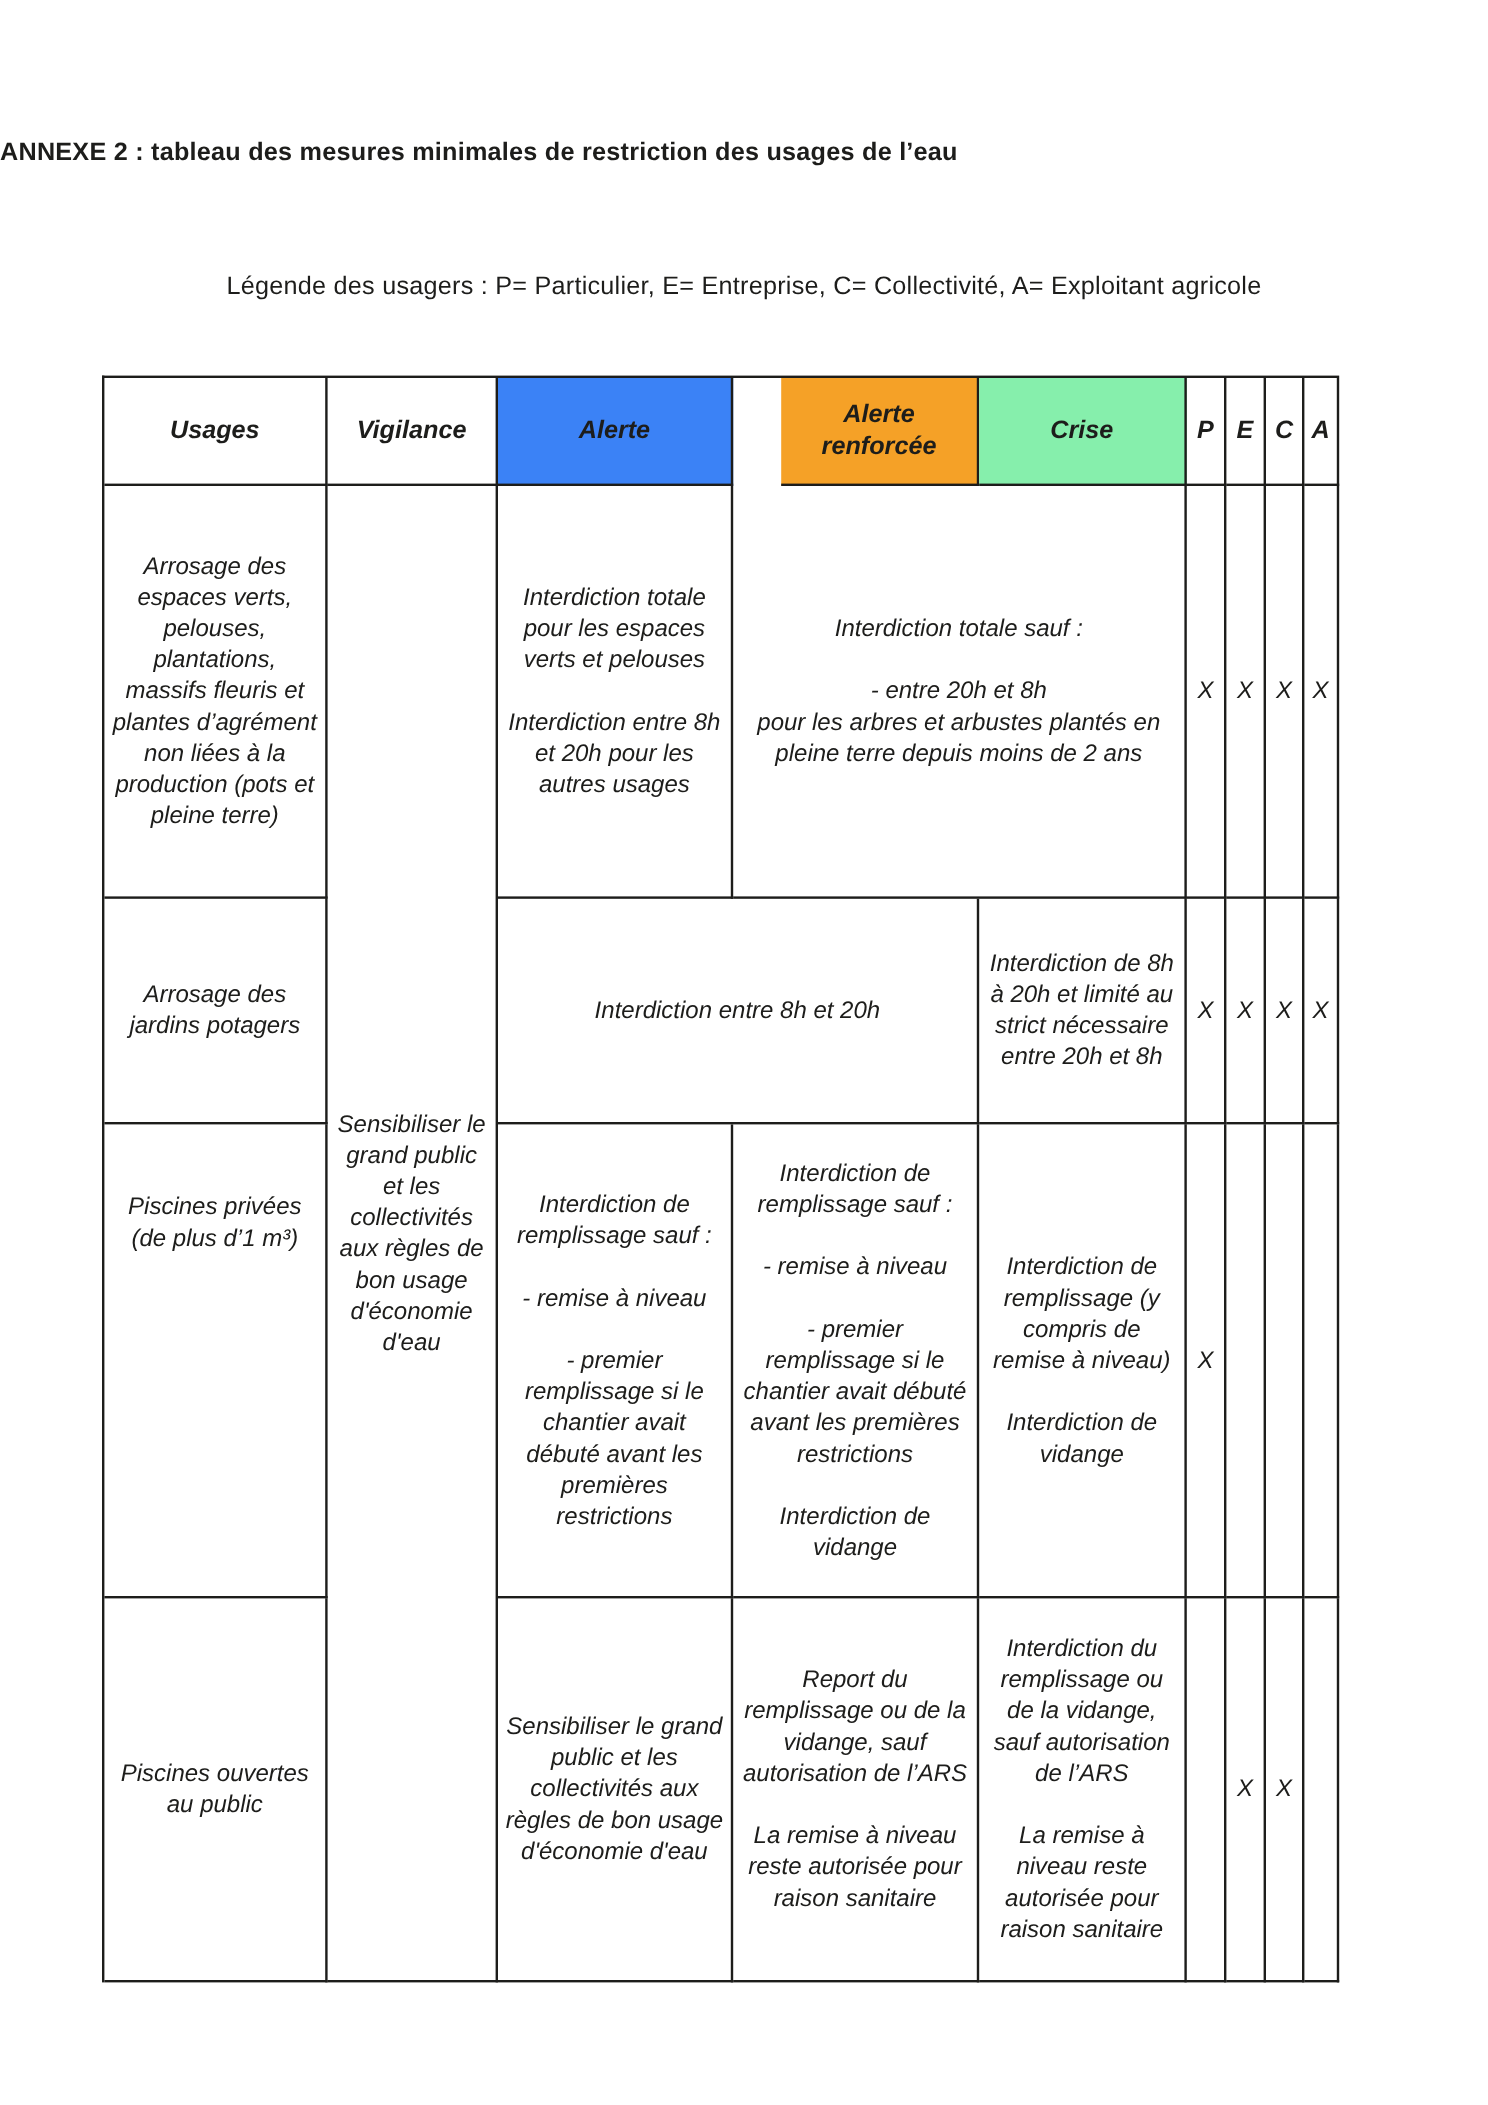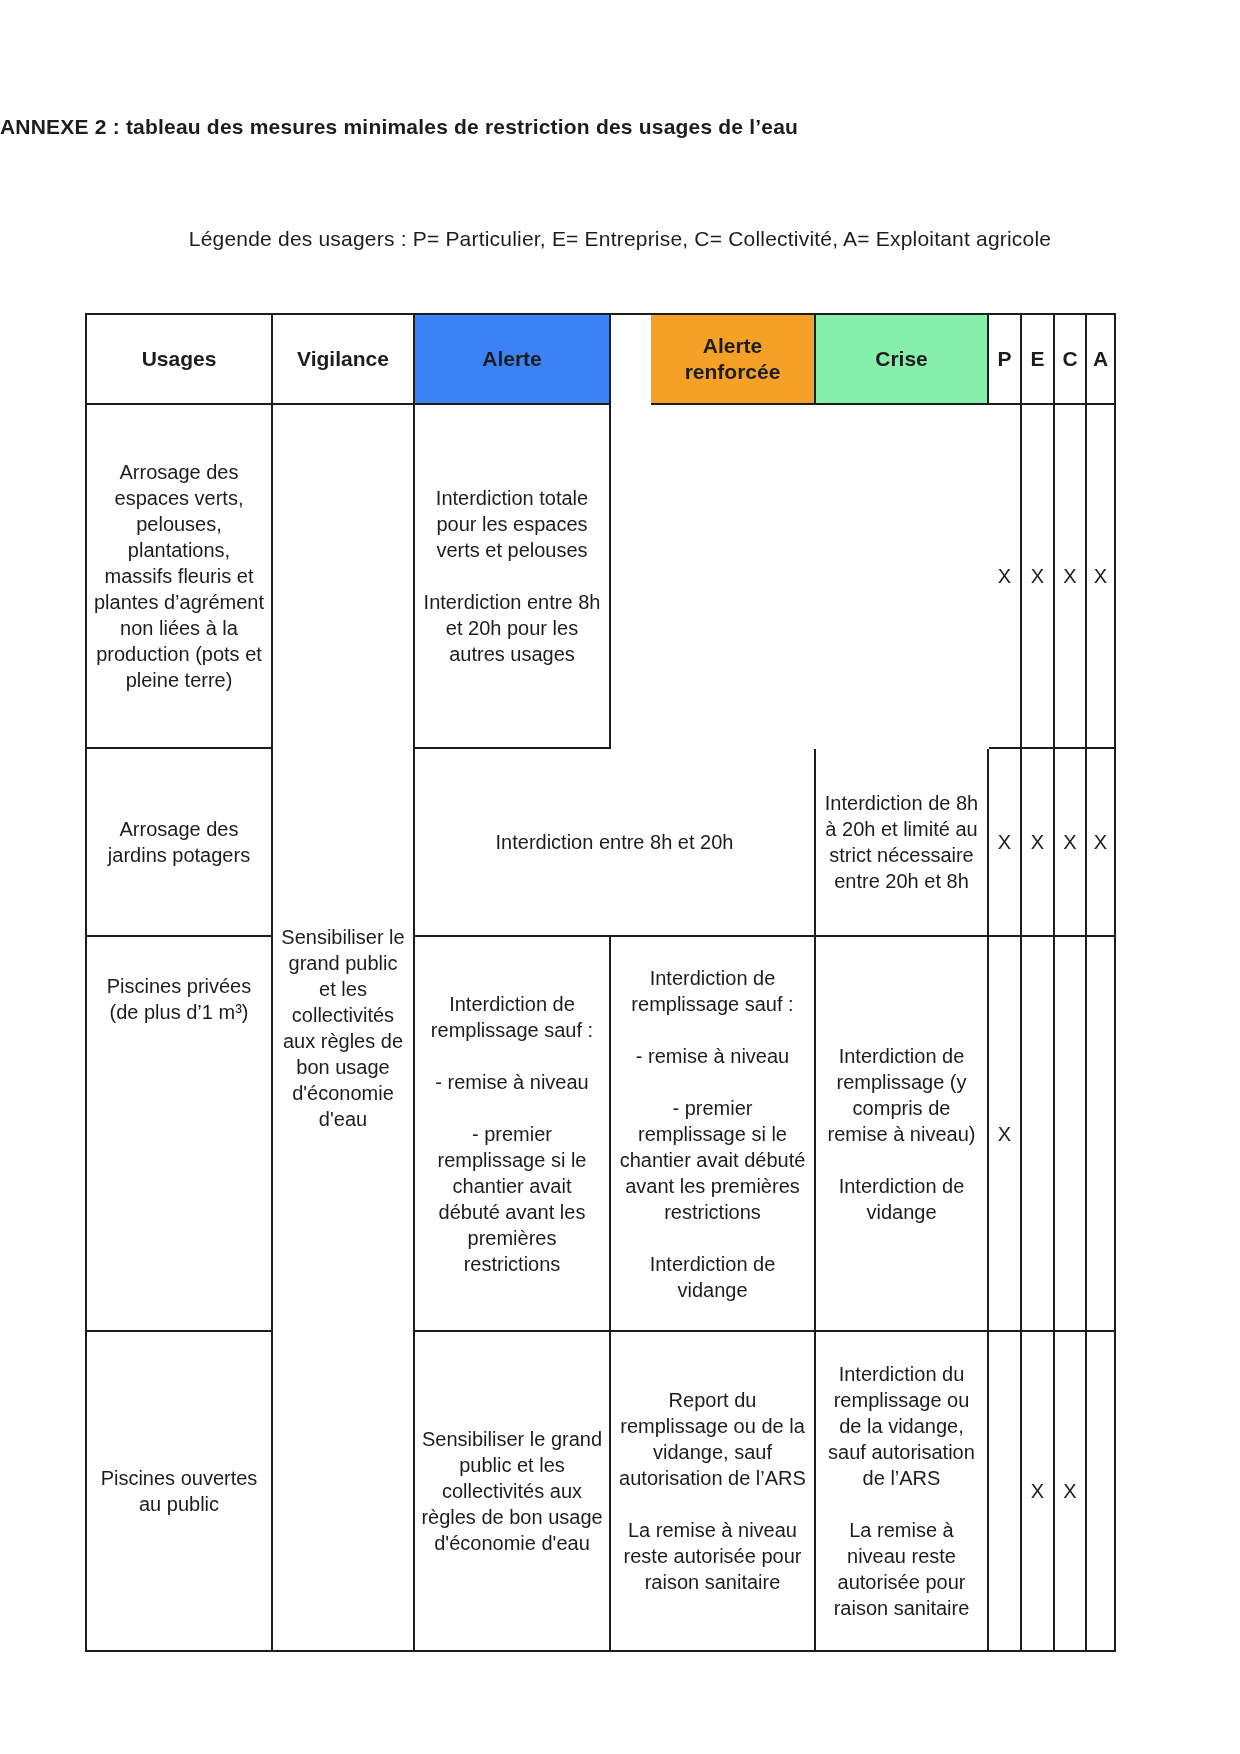--- a/index.html
+++ b/index.html
@@ -37,20 +37,21 @@
   .restriction-table {
     position: absolute;
     left: 85px;
     top: 313px;
     display: grid;
     grid-template-columns: 186px 142px 196px 205px 173px 33px 33px 32px 29px;
     grid-template-rows: 90px 344px 188px 395px 320px;
     border-top: 2px solid #1d1d1b;
     border-left: 2px solid #1d1d1b;
     background: #ffffff;
+    font-style: italic;
   }
   .cell {
     border-right: 2px solid #1d1d1b;
     border-bottom: 2px solid #1d1d1b;
     box-sizing: border-box;
     display: flex;
     flex-direction: column;
     align-items: center;
     justify-content: center;
     text-align: center;
@@ -93,40 +94,45 @@
     <p>Sensibiliser le grand public et les collectivités aux règles de bon usage d'économie d'eau</p>
   </div>
 
   <div class="cell" style="grid-column:1;grid-row:2">
     <p>Arrosage des espaces verts, pelouses, plantations, massifs fleuris et plantes d’agrément non liées à la production (pots et pleine terre)</p>
   </div>
   <div class="cell" style="grid-column:3;grid-row:2">
     <p>Interdiction totale pour les espaces verts et pelouses</p>
     <p class="gap">Interdiction entre 8h et 20h pour les autres usages</p>
   </div>
+  <div class="cell" style="grid-column:4 / span 2;grid-row:2">
+    <p>Interdiction totale sauf :</p>
+    <p class="gap">- entre 20h et 8h</p>
+    <p>pour les arbres et arbustes plantés en pleine terre depuis moins de 2 ans</p>
+  </div>
   <div class="cell mark" style="grid-column:6;grid-row:2">X</div>
   <div class="cell mark" style="grid-column:7;grid-row:2">X</div>
   <div class="cell mark" style="grid-column:8;grid-row:2">X</div>
   <div class="cell mark" style="grid-column:9;grid-row:2">X</div>
 
   <div class="cell" style="grid-column:1;grid-row:3">
     <p>Arrosage des jardins potagers</p>
   </div>
   <div class="cell" style="grid-column:3 / span 2;grid-row:3">
     <p>Interdiction entre 8h et 20h</p>
   </div>
   <div class="cell" style="grid-column:5;grid-row:3">
     <p>Interdiction de 8h à 20h et limité au strict nécessaire entre 20h et 8h</p>
   </div>
   <div class="cell mark" style="grid-column:6;grid-row:3">X</div>
   <div class="cell mark" style="grid-column:7;grid-row:3">X</div>
   <div class="cell mark" style="grid-column:8;grid-row:3">X</div>
   <div class="cell mark" style="grid-column:9;grid-row:3">X</div>
 
-  <div class="cell" style="grid-column:1;grid-row:4;justify-content:flex-start;padding-top:36px">
+  <div class="cell" style="grid-column:1;grid-row:4;justify-content:flex-start;padding-top:56px">
     <p>Piscines privées (de plus d’1 m³)</p>
   </div>
   <div class="cell" style="grid-column:3;grid-row:4">
     <p>Interdiction de remplissage sauf :</p>
     <p class="gap">- remise à niveau</p>
     <p class="gap">- premier remplissage si le chantier avait débuté avant les premières restrictions</p>
   </div>
   <div class="cell" style="grid-column:4;grid-row:4">
     <p>Interdiction de remplissage sauf :</p>
     <p class="gap">- remise à niveau</p>

